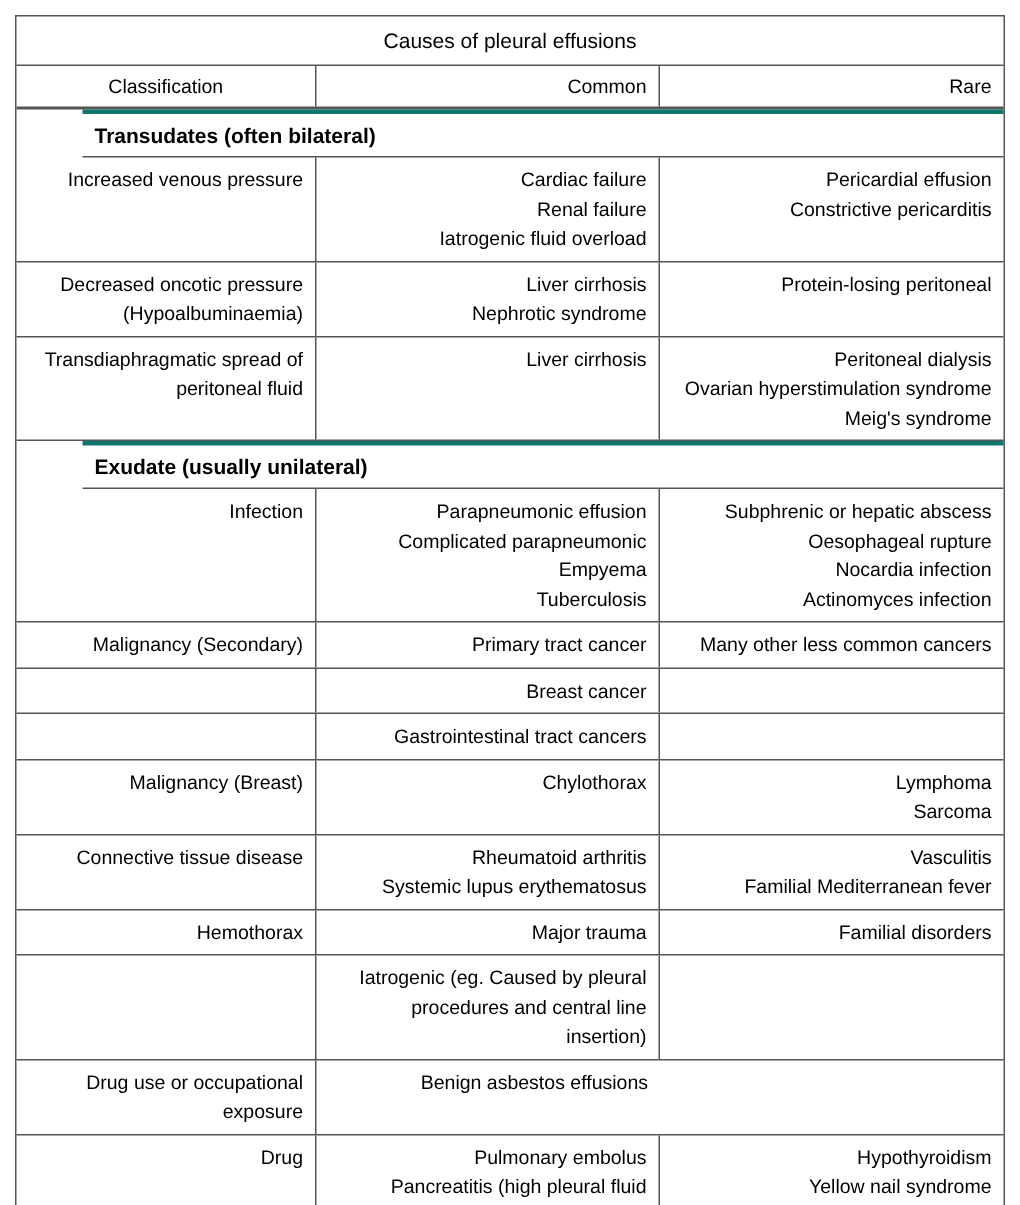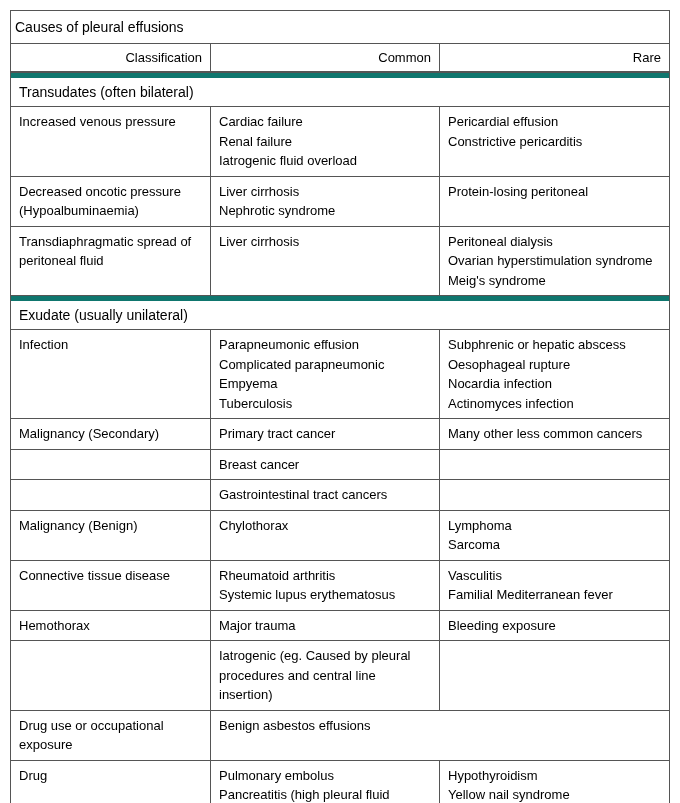--- a/index.html
+++ b/index.html
@@ -9,21 +9,21 @@
       background: #fff;
       display: flex;
       justify-content: center;
       padding: 10px;
     }
     .table-wrapper {
       width: 660px;
       border: 1px solid #555;
     }
     .table-title {
-      text-align: left;
+      text-align: center;
       padding: 8px 4px;
       border-bottom: 1px solid #555;
       font-size: 14px;
     }
     .col-headers {
       display: grid;
       grid-template-columns: 200px 1fr 1fr;
       border-bottom: 2px solid #555;
     }
     .col-header {
@@ -38,44 +38,46 @@
       display: grid;
       grid-template-columns: 200px 1fr 1fr;
       border-bottom: 1px solid #555;
     }
     .data-row:last-child {
       border-bottom: none;
     }
     .cell {
       padding: 5px 8px;
       vertical-align: top;
+      text-align: right;
     }
     .cell:not(:last-child) {
       border-right: 1px solid #555;
     }
     .cell-inner {
       line-height: 1.5;
     }
     .section-header-row {
       padding: 6px 8px;
-      font-weight: normal;
+      font-weight: bold;
       font-size: 14px;
       border-bottom: 1px solid #555;
-      border-top: 5px solid #0f766e;
+      border-top: 3px solid #0f766e;
+      margin-left: 44px;
     }
   </style>
 </head>
 <body>
 
 <div class="table-wrapper">
 
   <div class="table-title">Causes of pleural effusions</div>
 
   <div class="col-headers">
-    <div class="col-header" style="text-align:right;">Classification</div>
+    <div class="col-header" style="text-align:center;">Classification</div>
     <div class="col-header">Common</div>
     <div class="col-header">Rare</div>
   </div>
 
   <div id="table-body">
       <div class="section-header-row">Transudates (often bilateral)</div>
       <div class="data-row">
         <div class="cell">
           <div class="cell-inner">Increased venous pressure</div>
         </div>
@@ -148,21 +150,21 @@
         </div>
         <div class="cell">
           <div class="cell-inner">Gastrointestinal tract cancers</div>
         </div>
         <div class="cell">
           <div class="cell-inner"></div>
         </div>
       </div>
       <div class="data-row">
         <div class="cell">
-          <div class="cell-inner">Malignancy (Benign)</div>
+          <div class="cell-inner">Malignancy (Breast)</div>
         </div>
         <div class="cell">
           <div class="cell-inner">Chylothorax</div>
         </div>
         <div class="cell">
           <div class="cell-inner">Lymphoma<br>Sarcoma</div>
         </div>
       </div>
       <div class="data-row">
         <div class="cell">
@@ -176,21 +178,21 @@
         </div>
       </div>
       <div class="data-row">
         <div class="cell">
           <div class="cell-inner">Hemothorax</div>
         </div>
         <div class="cell">
           <div class="cell-inner">Major trauma</div>
         </div>
         <div class="cell">
-          <div class="cell-inner">Bleeding exposure</div>
+          <div class="cell-inner">Familial disorders</div>
         </div>
       </div>
       <div class="data-row">
         <div class="cell">
           <div class="cell-inner"></div>
         </div>
         <div class="cell">
           <div class="cell-inner">Iatrogenic (eg. Caused by pleural procedures and central line insertion)</div>
         </div>
         <div class="cell">

